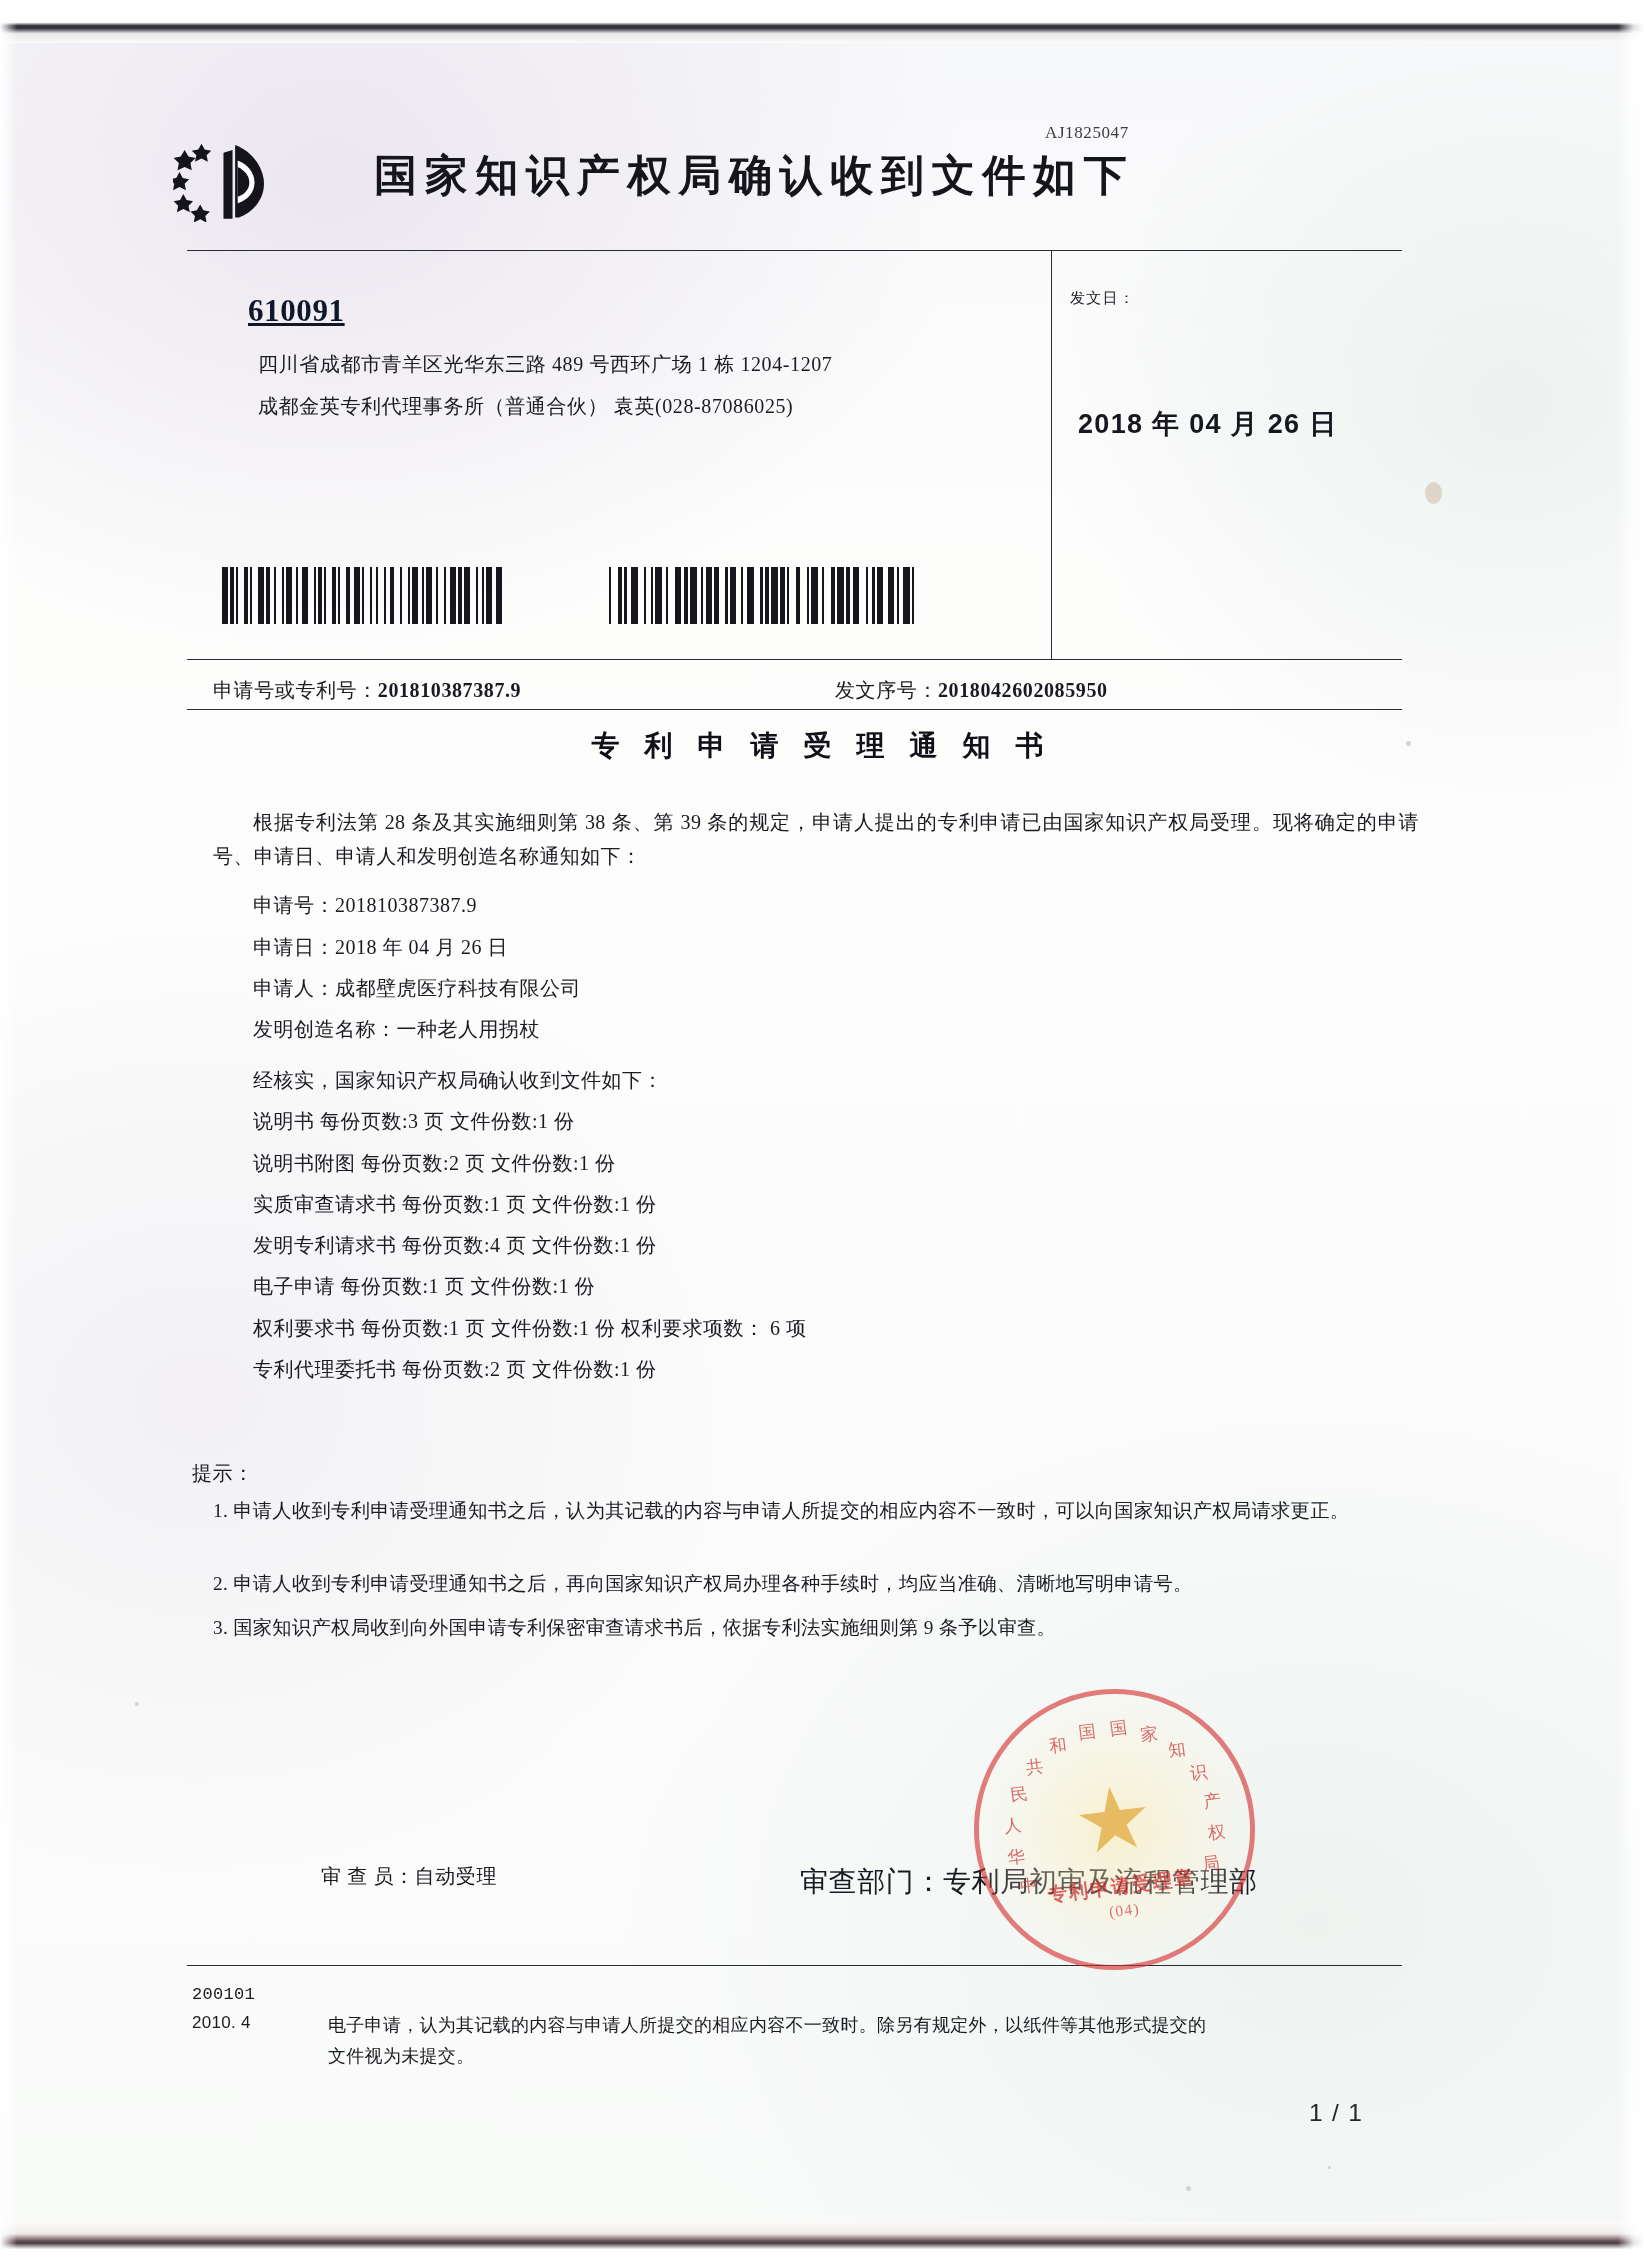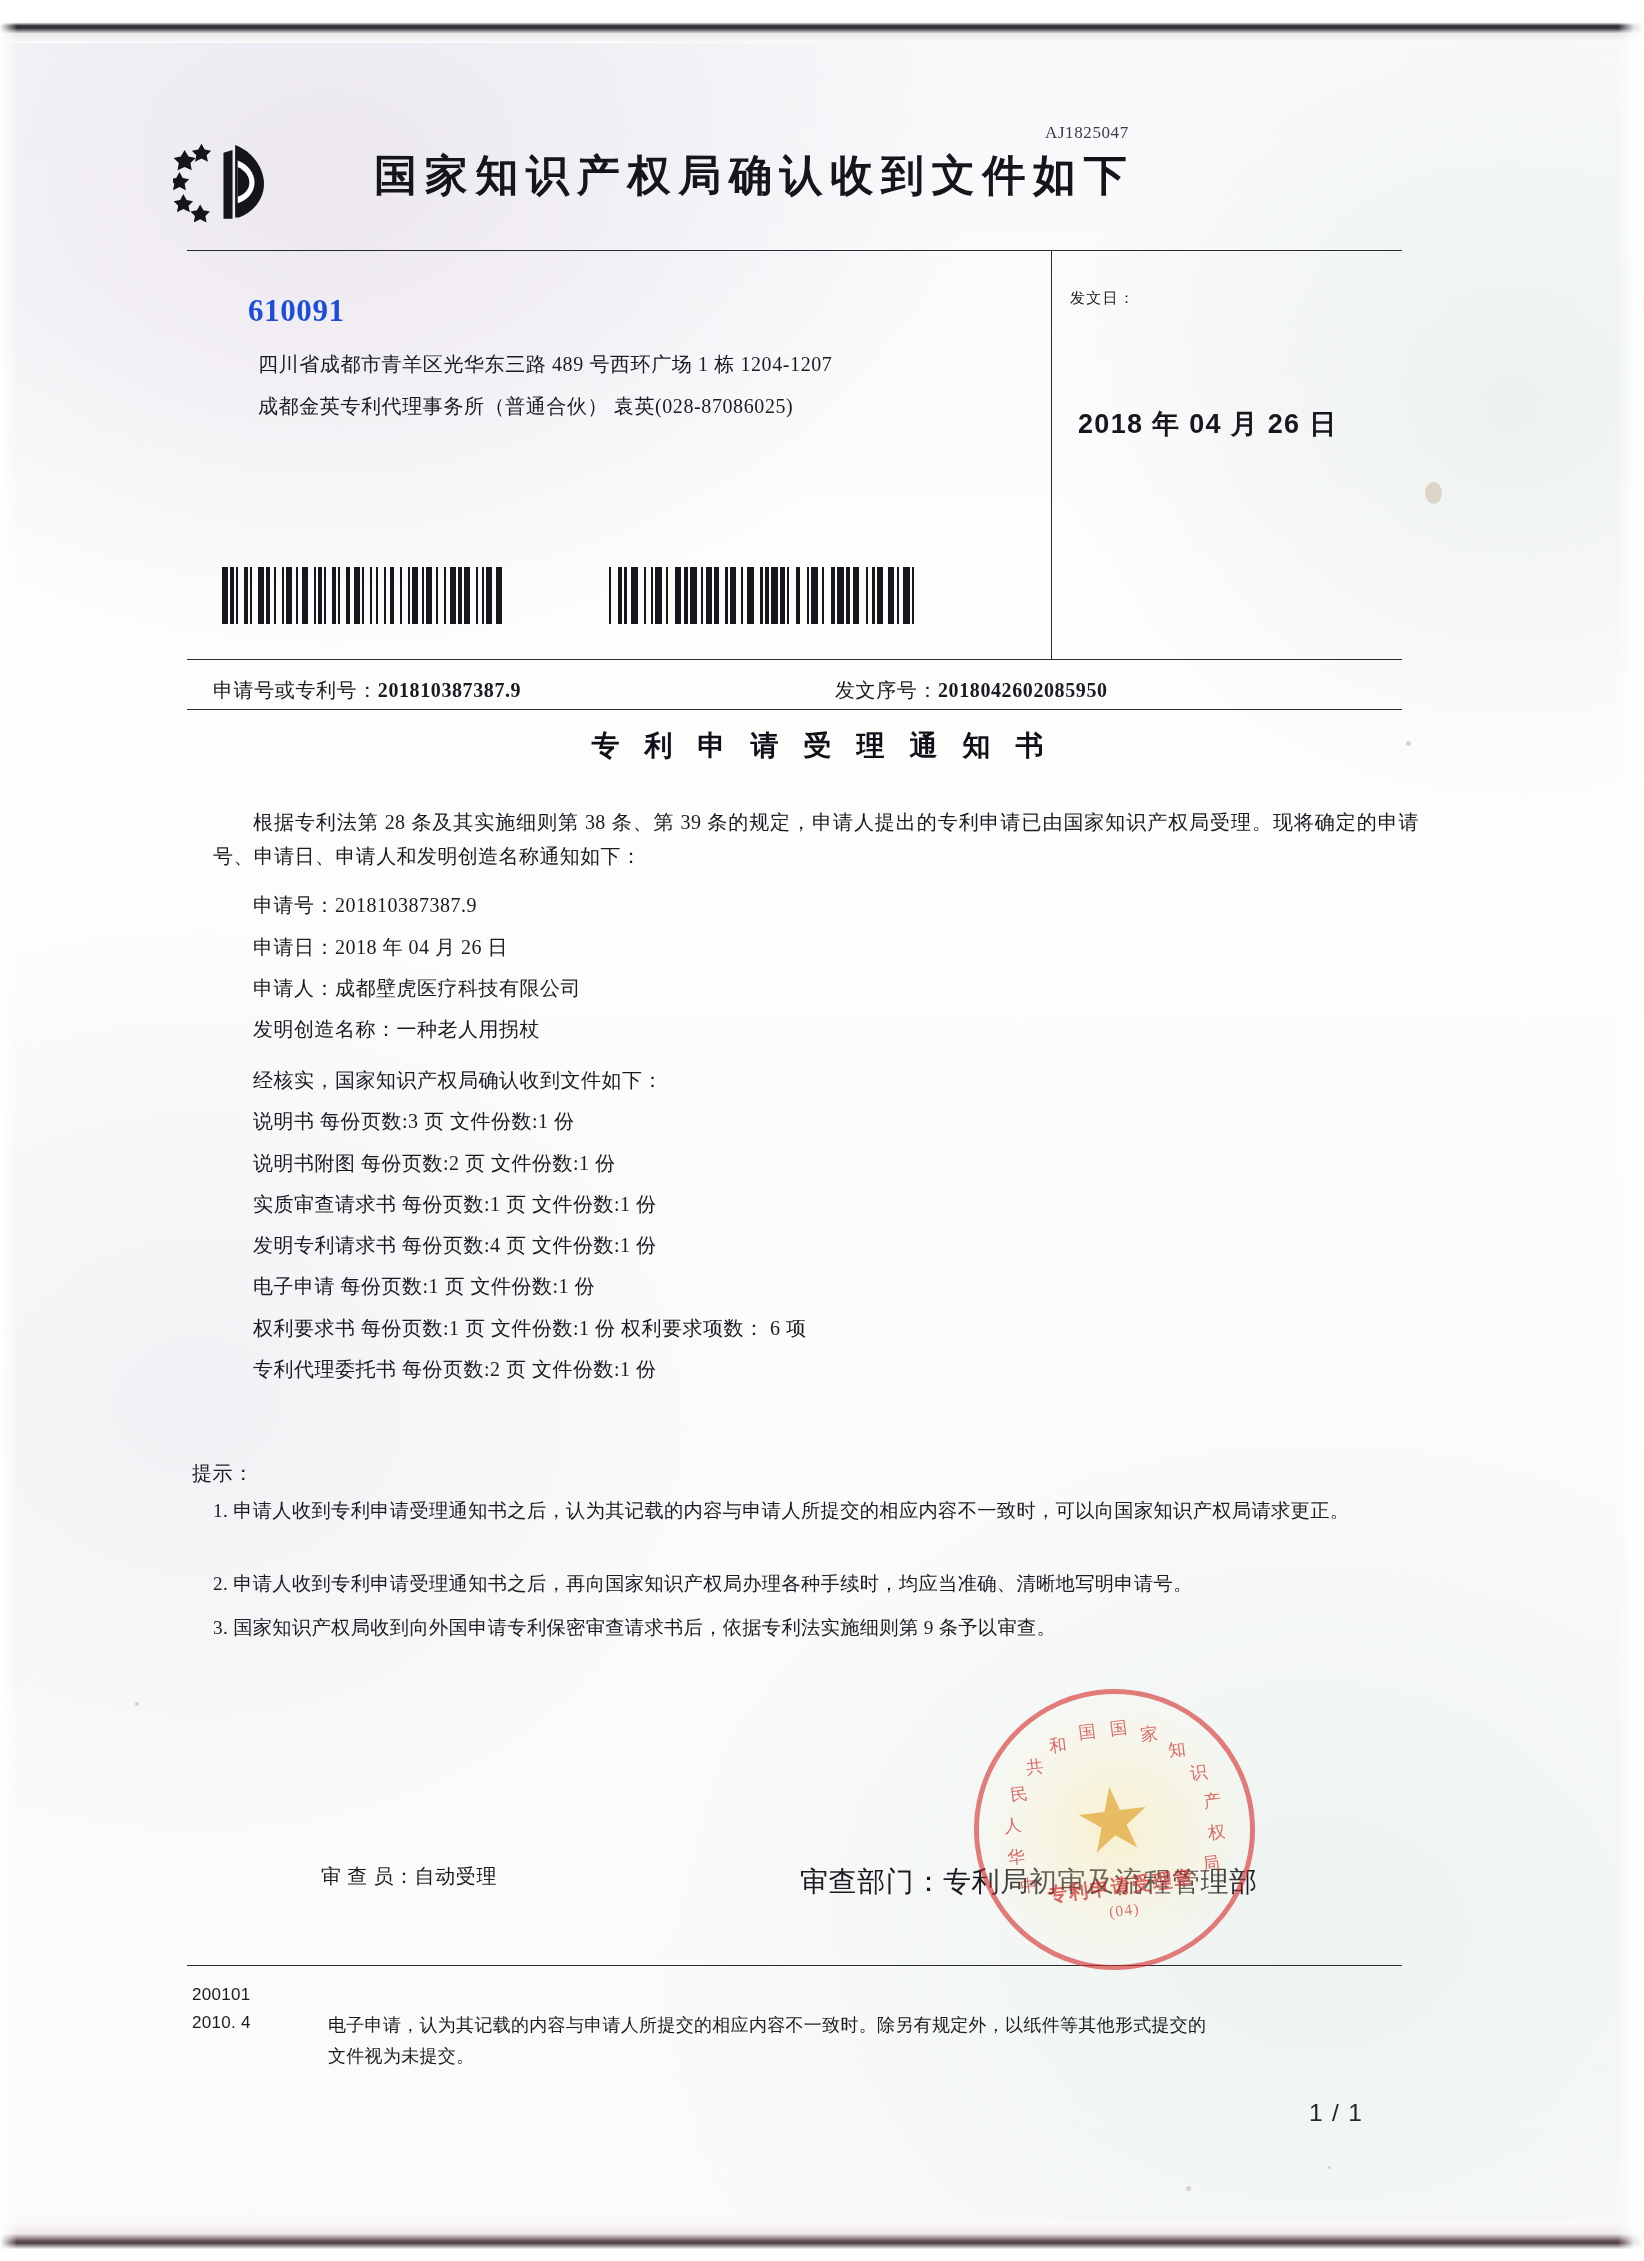--- a/index.html
+++ b/index.html
@@ -95,21 +95,22 @@
     background: #2b2b33;
   }
 
   
   .zip {
     position: absolute;
     left: 248px; top: 293px;
     font-size: 31px;
     font-weight: bold;
     letter-spacing: 0.6px;
-    color: #1d4ed8;
+    color: #0f172a;
+    text-decoration: underline;
   }
   .addr1 {
     position: absolute;
     left: 258px; top: 351px;
     font-size: 20px;
     letter-spacing: 0.6px;
     white-space: nowrap;
   }
   .addr2 {
     position: absolute;
@@ -306,21 +307,21 @@
     text-align: center;
     font-size: 15.5px;
     letter-spacing: 1.3px;
     color: rgba(205,40,40,0.75);
   }
 
   
   .footer-left-1 {
     position: absolute;
     left: 192px; top: 1985px;
-    font-family: Liberation Sans, sans-serif;
+    font-family: Liberation Mono, monospace;
     font-size: 17px;
     letter-spacing: 0.3px;
   }
   .footer-left-2 {
     position: absolute;
     left: 192px; top: 2013px;
     font-family: "Liberation Sans", sans-serif;
     font-size: 17px;
     letter-spacing: 0.3px;
   }

